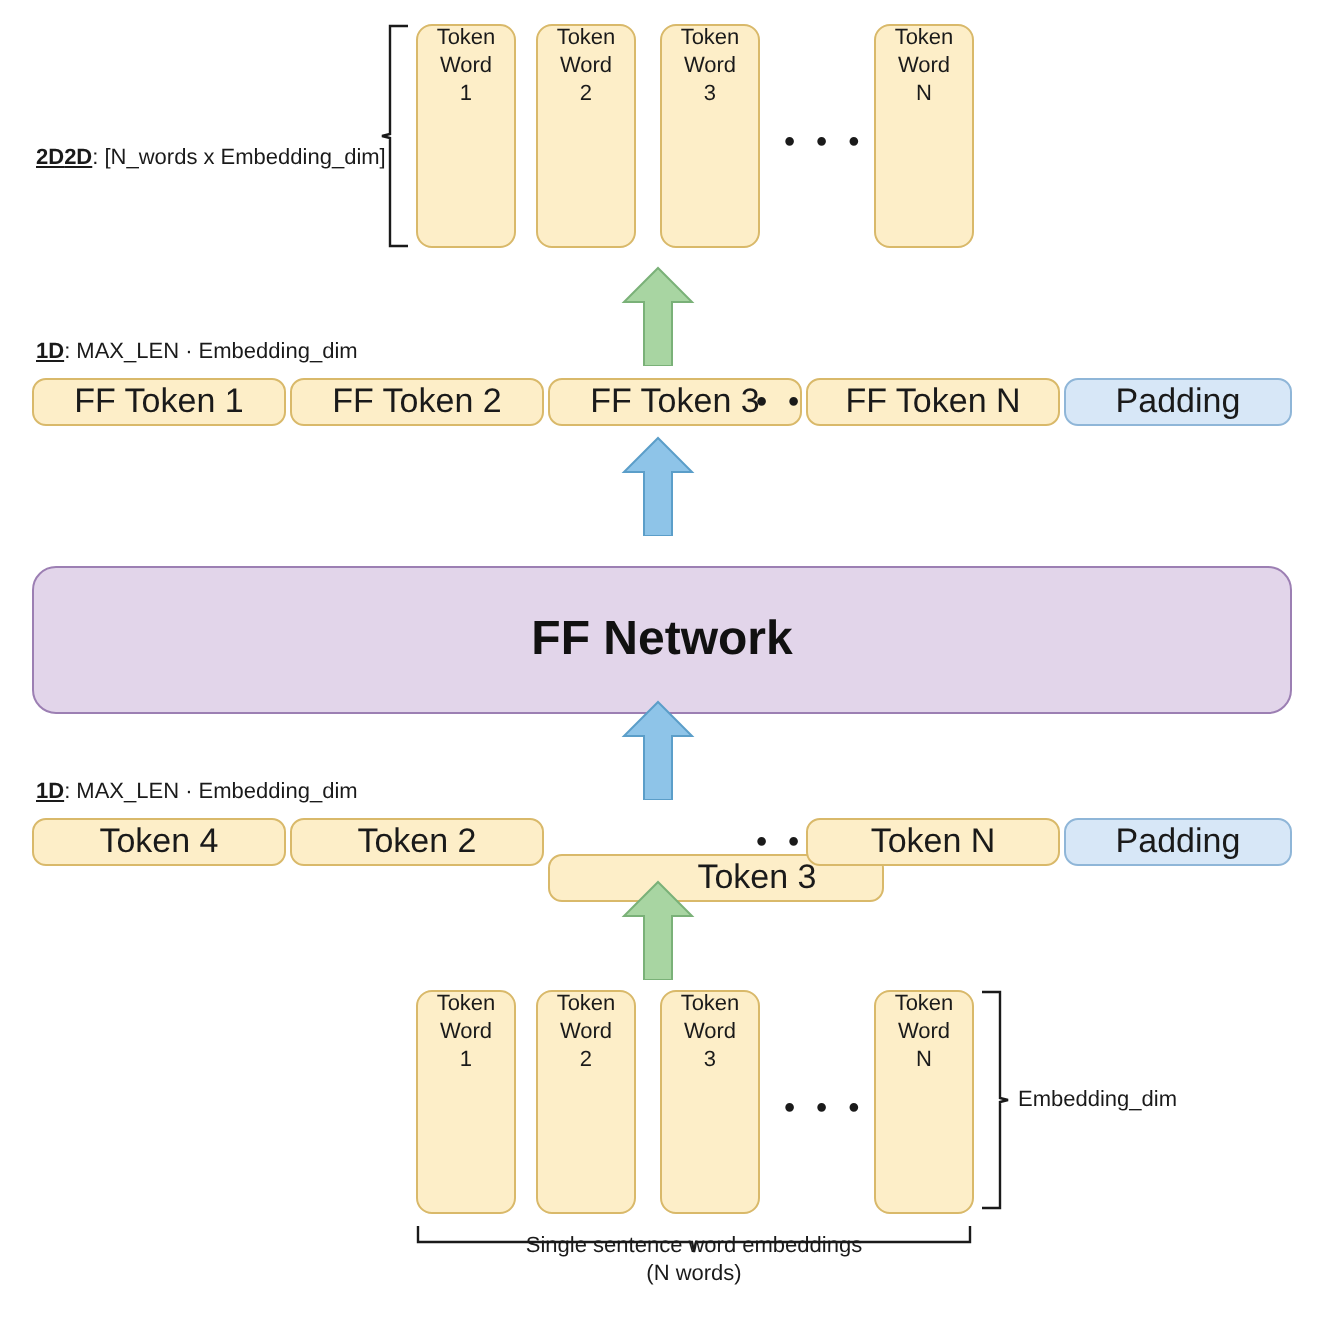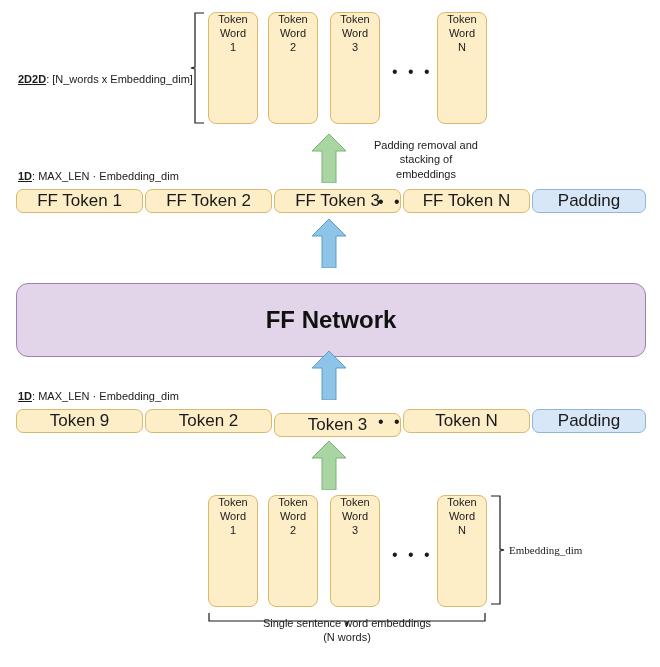--- a/index.html
+++ b/index.html
@@ -133,23 +133,20 @@
       <span>Token</span>
       <span>Word</span>
       <span>N</span>
     </div>
   </div>
 
   <svg class="abs" style="left:310px; top:133px;" width="38" height="50">
     <path d="M12 50 L12 18 L2 18 L19 1 L36 18 L26 18 L26 50 Z" fill="#a8d5a2" stroke="#7ab178" stroke-width="1"></path>
   </svg>
 
-  <div class="abs note" style="left:358px; top:138px; width:136px;">Padding removal and
-stacking of
-embeddings</div>
 
   <div class="abs side-label" style="left:18px; top:170px;"><span id="top1d-text"><span class="bold-u">1D</span><span class="tail">: MAX_LEN · Embedding_dim</span></span></div>
 
   <div class="abs pill" style="left:16px; top:189px; width:125px;">FF Token 1</div>
   <div class="abs pill" style="left:145px; top:189px; width:125px;">FF Token 2</div>
   <div class="abs pill" style="left:274px; top:189px; width:125px;">FF Token 3</div>
   <div class="abs dots" style="left:378px; top:194px;">• • •</div>
   <div class="abs pill" style="left:403px; top:189px; width:125px;">FF Token N</div>
   <div class="abs pill padding" style="left:532px; top:189px; width:112px;">Padding</div>
 
@@ -160,23 +157,23 @@
   <div class="abs ff-box" style="left:16px; top:283px; width:628px; height:72px;">
     <span>FF Network</span>
   </div>
 
   <svg class="abs" style="left:310px; top:350px;" width="38" height="50">
     <path d="M12 50 L12 18 L2 18 L19 1 L36 18 L26 18 L26 50 Z" fill="#8ec4e8" stroke="#5b9ec9" stroke-width="1"></path>
   </svg>
 
   <div class="abs side-label" style="left:18px; top:390px;"><span id="bot1d-text"><span class="bold-u">1D</span><span class="tail">: MAX_LEN · Embedding_dim</span></span></div>
 
-  <div class="abs pill" style="left:16px; top:409px; width:125px;">Token 9</div>
+  <div class="abs pill" style="left:16px; top:409px; width:125px;">Token 4</div>
   <div class="abs pill" style="left:145px; top:409px; width:125px;">Token 2</div>
-  <div class="abs pill" style="left:274px; top:413px; width:125px;">Token 3</div>
+  <div class="abs pill" style="left:274px; top:427px; width:125px;padding-left:41px;">Token 3</div>
   <div class="abs dots" style="left:378px; top:414px;">• • •</div>
   <div class="abs pill" style="left:403px; top:409px; width:125px;">Token N</div>
   <div class="abs pill padding" style="left:532px; top:409px; width:112px;">Padding</div>
 
   <svg class="abs" style="left:310px; top:440px;" width="38" height="50">
     <path d="M12 50 L12 18 L2 18 L19 1 L36 18 L26 18 L26 50 Z" fill="#a8d5a2" stroke="#7ab178" stroke-width="1"></path>
   </svg>
 
 
 
@@ -206,21 +203,21 @@
     <div>
       <span>Token</span>
       <span>Word</span>
       <span>N</span>
     </div>
   </div>
 
   <svg class="abs" style="left:489px; top:495px;" width="16" height="110">
     <path d="M2 1 L11 1 L11 54 L15 55 L11 56 L11 109 L2 109" fill="none" stroke="#1a1a1a" stroke-width="1.2"></path>
   </svg>
-  <div class="abs side-label" style="left:509px; top:544px;font-family:Liberation Serif, serif;">Embedding_dim</div>
+  <div class="abs side-label" style="left:509px; top:544px;">Embedding_dim</div>
 
   <svg class="abs" style="left:208px; top:612px;" width="278" height="16">
     <path d="M1 1 L1 9 L138 9 L139 14 L140 9 L277 9 L277 1" fill="none" stroke="#1a1a1a" stroke-width="1.2"></path>
   </svg>
   <div class="abs note" style="left:207px; top:616px; width:280px;">Single sentence word embeddings
 (N words)</div>
 
 </div>
 
 </body></html>

